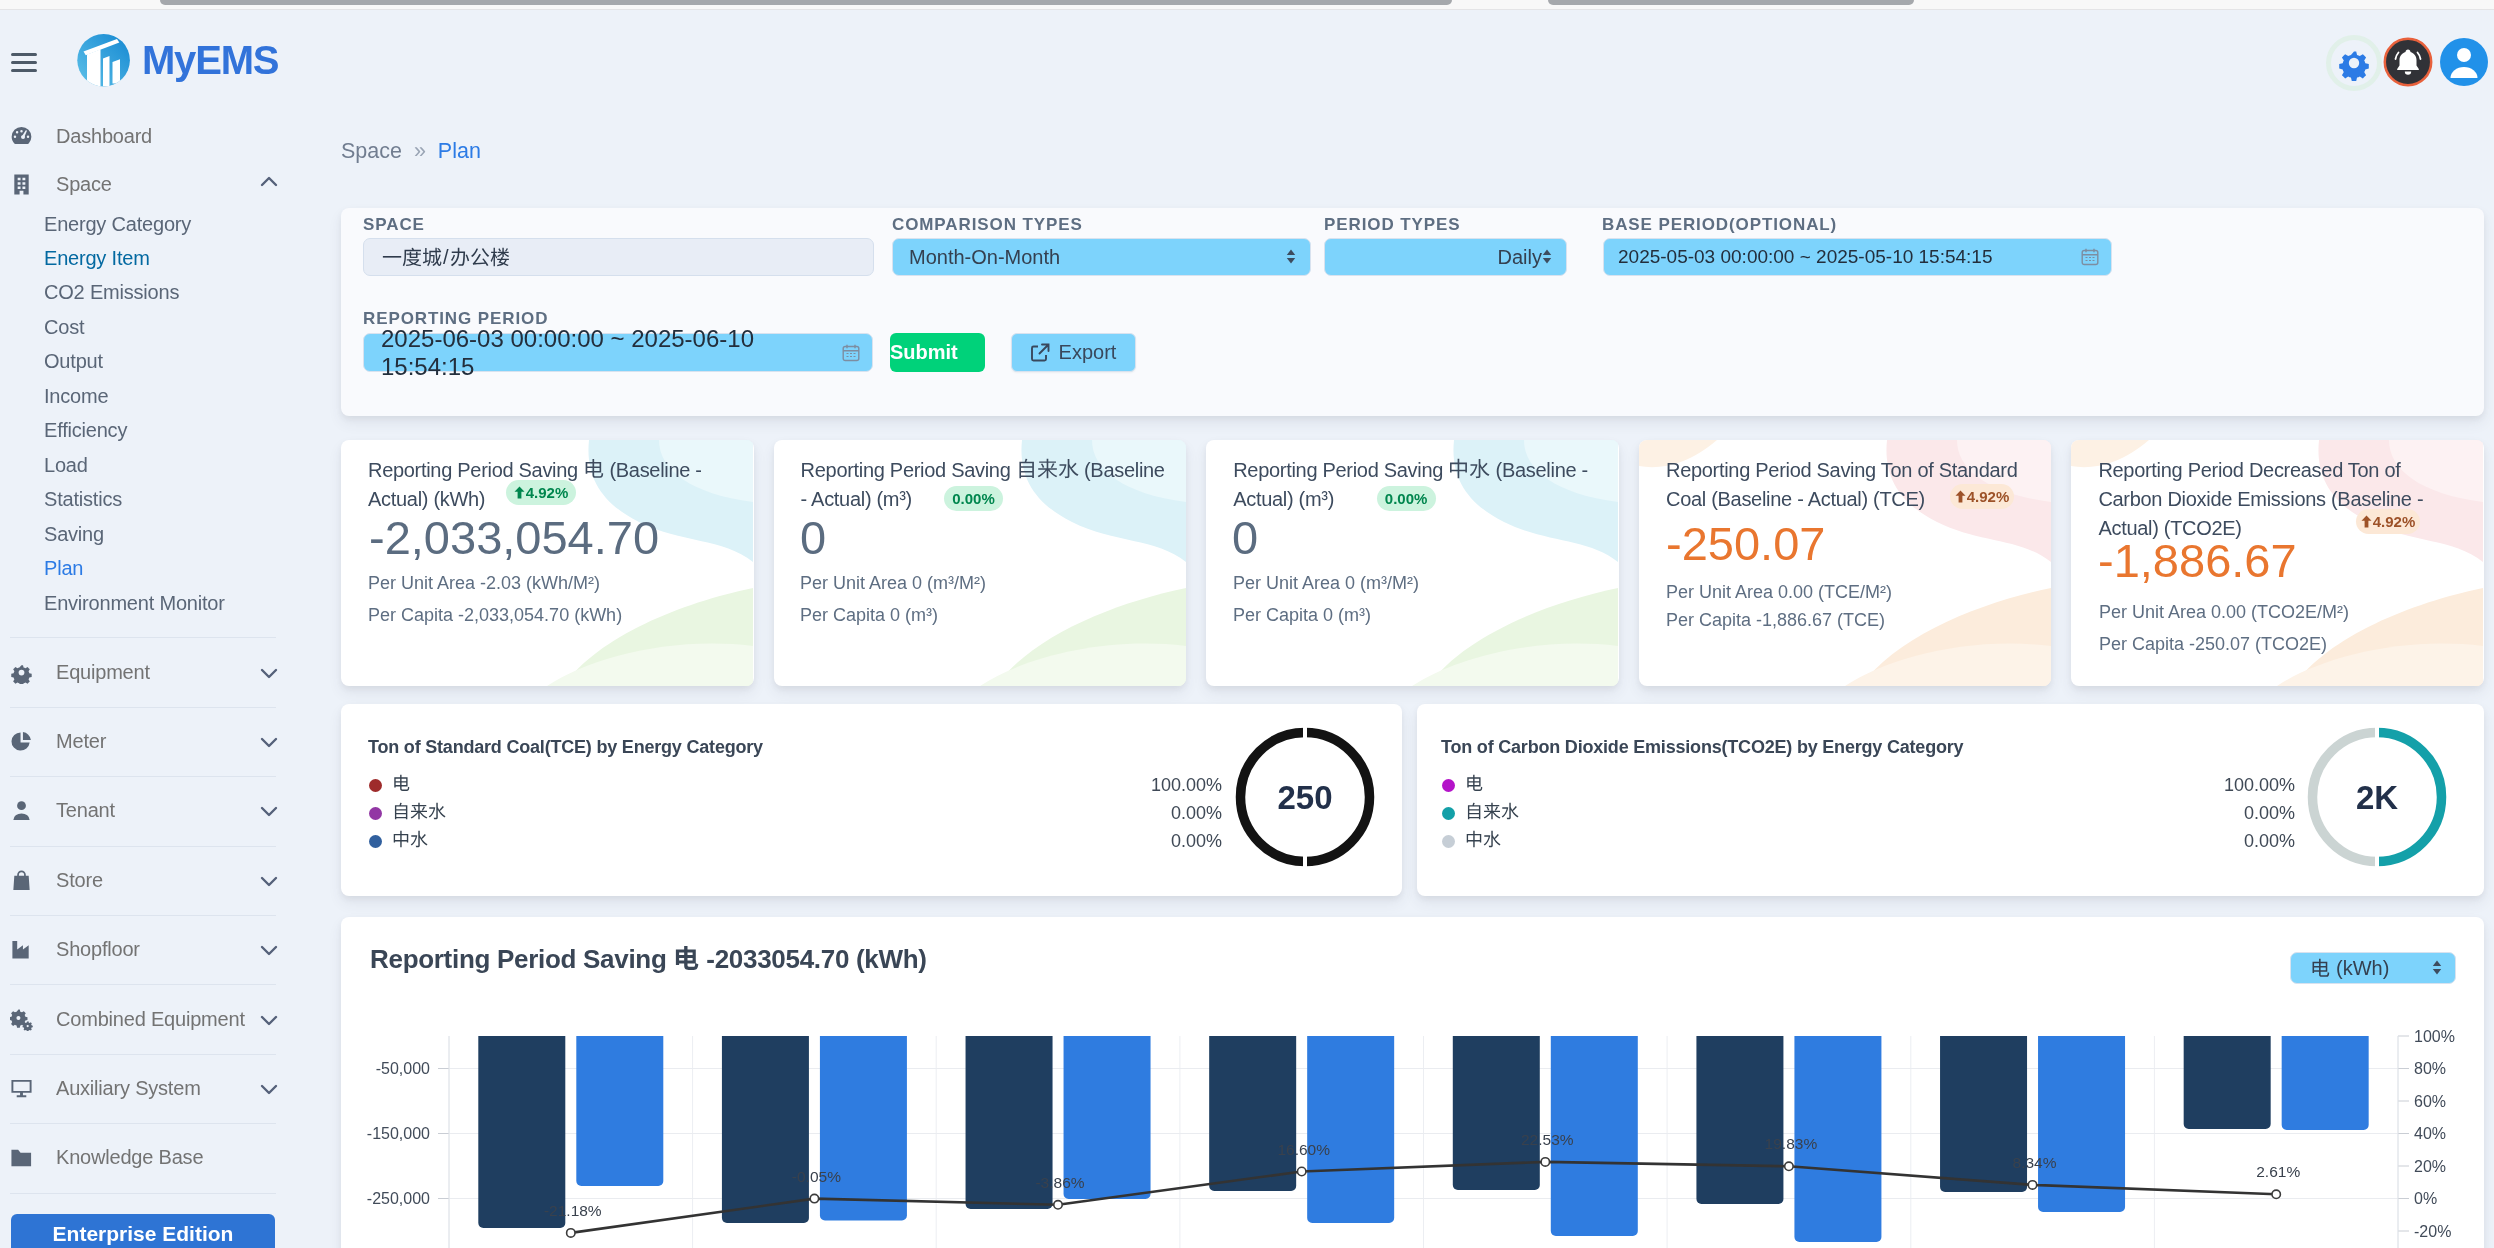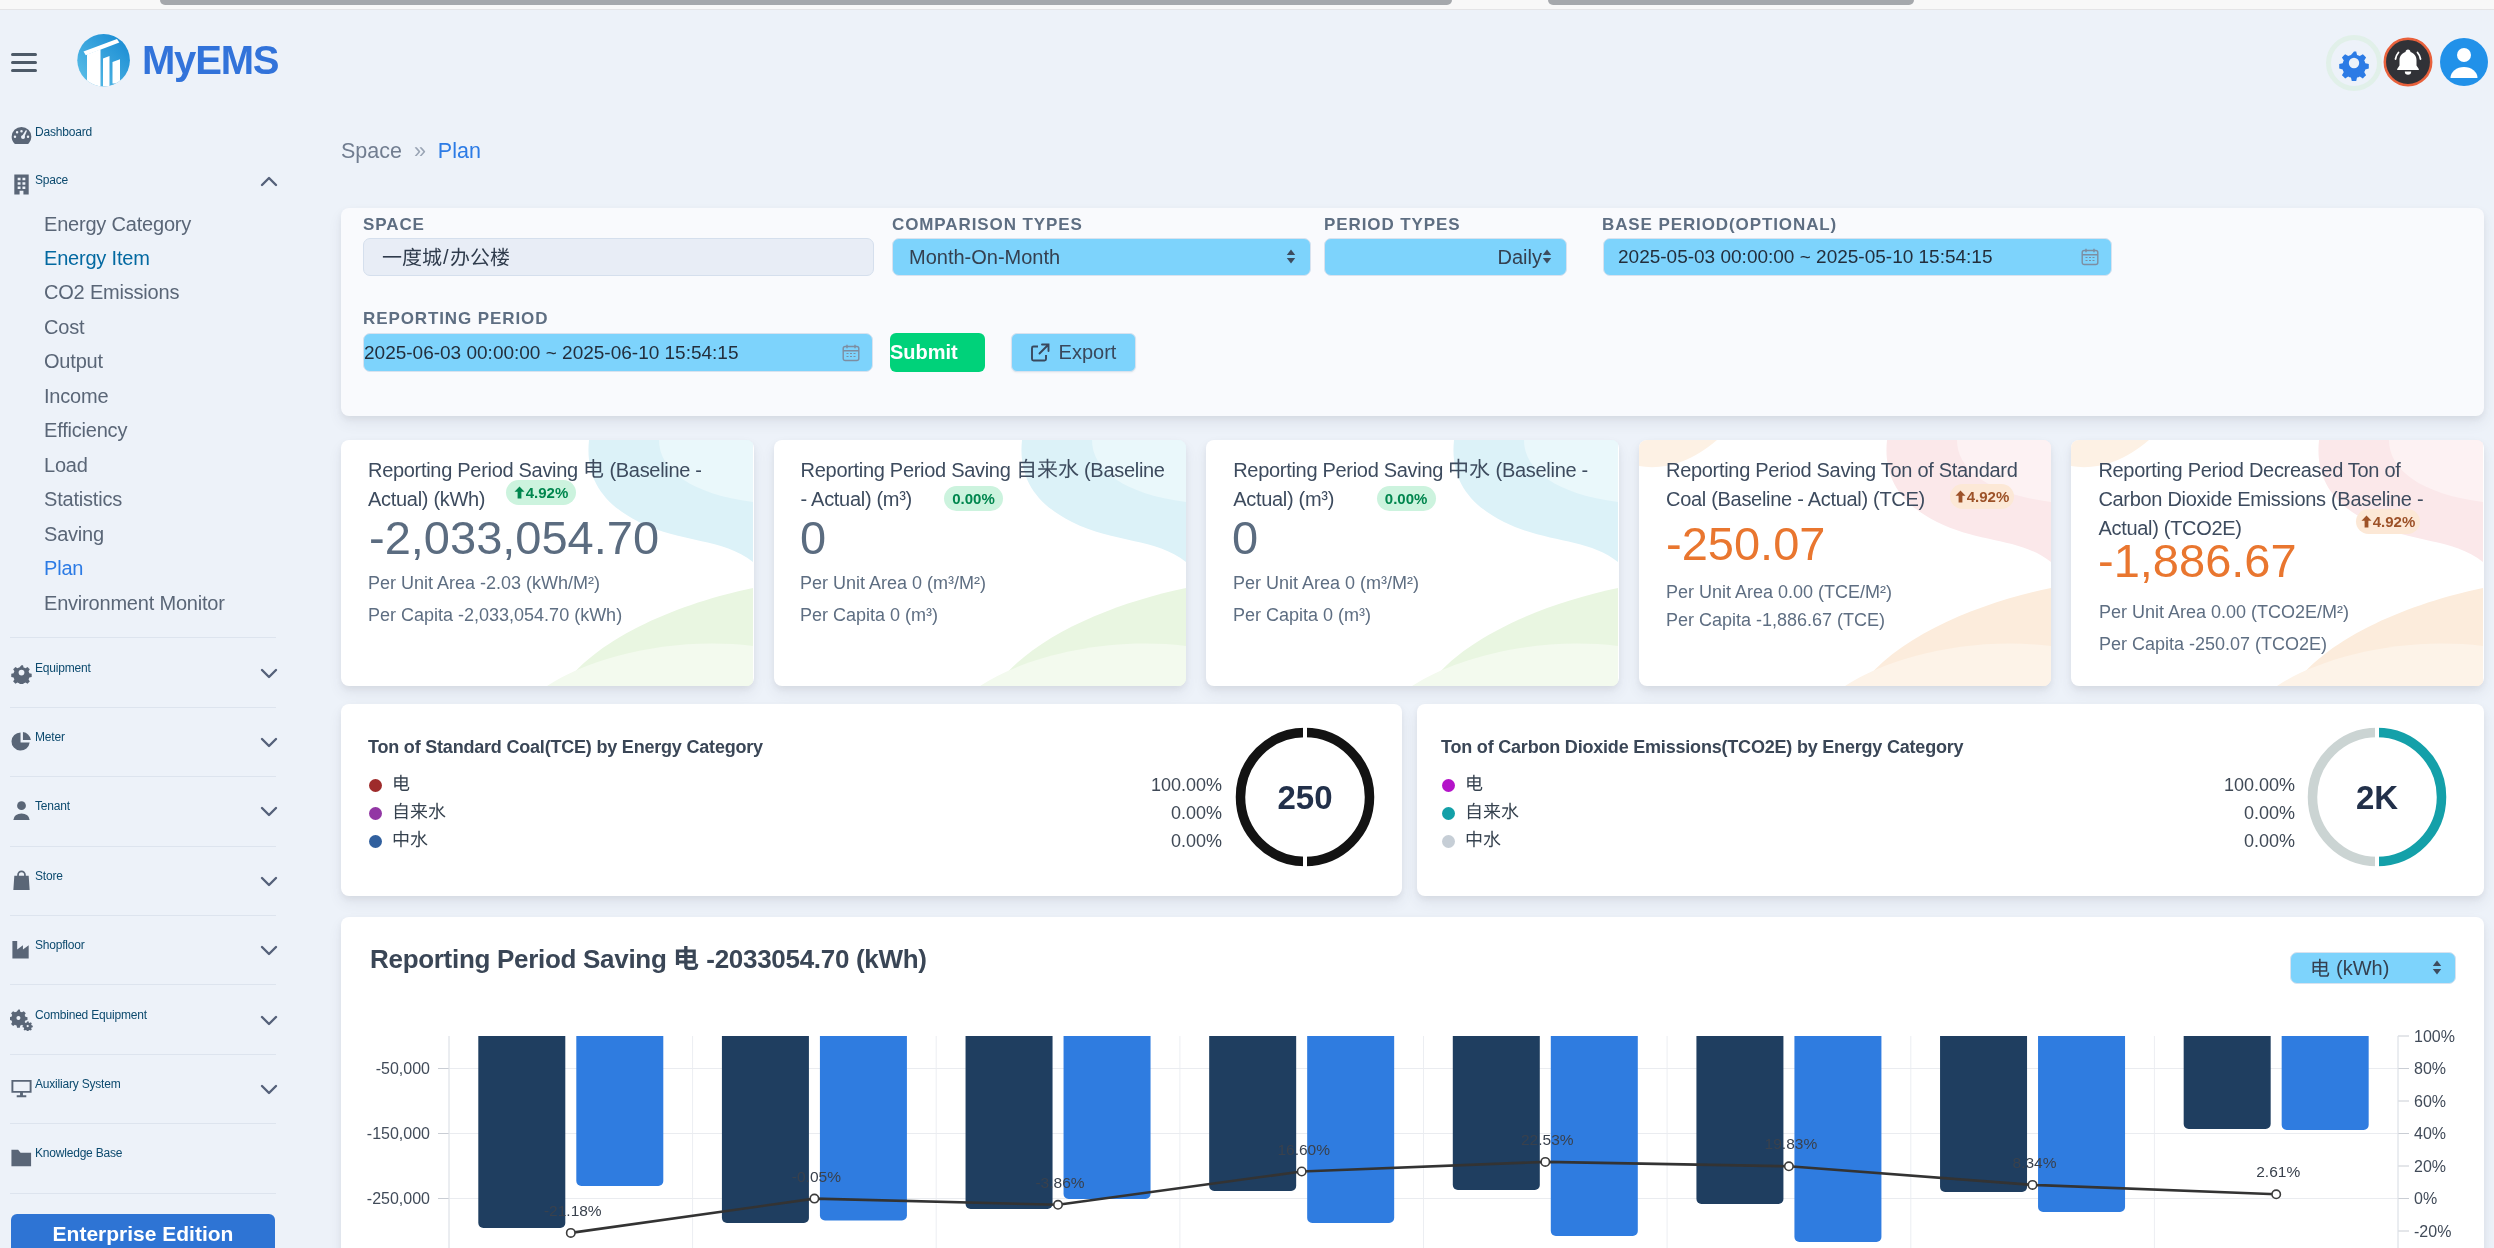--- a/index.html
+++ b/index.html
@@ -1,21 +1,21 @@
 <!DOCTYPE html>
 <html><head><meta charset="utf-8"><style>
 *{margin:0;padding:0;box-sizing:border-box}
 html,body{width:2494px;height:1248px;overflow:hidden}
 body{font-family:"Liberation Sans",sans-serif;background:#edf2f9;position:relative}
 .abs{position:absolute}
 .card{position:absolute;background:#fff;border-radius:8px;box-shadow:0 7px 14px 0 rgba(65,69,88,.08),0 3px 6px 0 rgba(0,0,0,.05)}
 .cj{display:inline-block;fill:currentColor}
 .lbl{position:absolute;font-size:17px;font-weight:700;color:#5e6e82;letter-spacing:.9px}
 .ctl{position:absolute;border:1px solid #d8e2ef;border-radius:7px;background:#7dd3fc;color:#344050;font-size:20px;display:flex;align-items:center}
-.navtxt{position:absolute;font-size:12px;font-weight:500;color:#0c4a6e;letter-spacing:-0.2px;left:35px;white-space:nowrap}
+.navtxt{position:absolute;font-size:20px;font-weight:500;color:#737373;letter-spacing:-0.2px;left:56px;white-space:nowrap}
 .subtxt{position:absolute;font-size:20px;font-weight:500;color:#5a6677;letter-spacing:-0.2px;left:44px;white-space:nowrap}
 .divid{position:absolute;left:10px;width:266px;height:1px;background:#dde4ee}
 .kpit{font-size:20px;font-weight:500;color:#3d4b5e;letter-spacing:-0.3px;line-height:29px;white-space:nowrap}
 .badge{position:absolute;font-size:15px;font-weight:700;border-radius:13px;display:flex;align-items:center;justify-content:center}
 .bg-s{background:#ccf3de;color:#00864e}
 .bg-w{background:#fce8d6;color:#9d5228}
 .num{position:absolute;font-size:47px;font-weight:400;letter-spacing:0;line-height:1;white-space:nowrap}
 .sub{position:absolute;font-size:18px;color:#5e6e82;white-space:nowrap}
 .leg{position:absolute;font-size:18px;color:#36424f;white-space:nowrap}
 .pct{position:absolute;font-size:18px;color:#3f4956;text-align:right;width:110px}
@@ -222,21 +222,21 @@
     <span>2025-05-03 00:00:00 ~ 2025-05-10 15:54:15</span>
     <span style="margin-right:12px;display:flex">
       <svg width="18" height="18" viewBox="0 0 18 18" fill="none" stroke="#7d8da1" stroke-width="1.4">
         <rect x="1.2" y="2.5" width="15.6" height="14" rx="2"></rect>
         <path d="M1.2 6.8 H16.8 M5 .8 V4.2 M13 .8 V4.2"></path>
         <path d="M4.5 9.5 h2 M8 9.5 h2 M11.5 9.5 h2 M4.5 12.5 h2 M8 12.5 h2 M11.5 12.5 h2" stroke-width="1.2"></path>
       </svg>
     </span>
   </div>
 <div class="lbl" style="left:363px;top:309px">REPORTING PERIOD</div>
-<div class="ctl" style="left:363px;top:333px;width:510px;height:39px;font-size:19px;color:#232e3c;justify-content:space-between">
+<div class="ctl" style="left:363px;top:333px;width:510px;height:39px;padding-left:17px;font-size:24px;color:#232e3c;justify-content:space-between">
     <span>2025-06-03 00:00:00 ~ 2025-06-10 15:54:15</span>
     <span style="margin-right:12px;display:flex">
       <svg width="18" height="18" viewBox="0 0 18 18" fill="none" stroke="#7d8da1" stroke-width="1.4">
         <rect x="1.2" y="2.5" width="15.6" height="14" rx="2"></rect>
         <path d="M1.2 6.8 H16.8 M5 .8 V4.2 M13 .8 V4.2"></path>
         <path d="M4.5 9.5 h2 M8 9.5 h2 M11.5 9.5 h2 M4.5 12.5 h2 M8 12.5 h2 M11.5 12.5 h2" stroke-width="1.2"></path>
       </svg>
     </span>
   </div>
 <div class="abs" style="left:890px;top:333px;width:95px;height:39px;border-radius:6px;background:#00d27a;color:#fff;font-size:20px;font-weight:700;line-height:39px">Submit</div>

